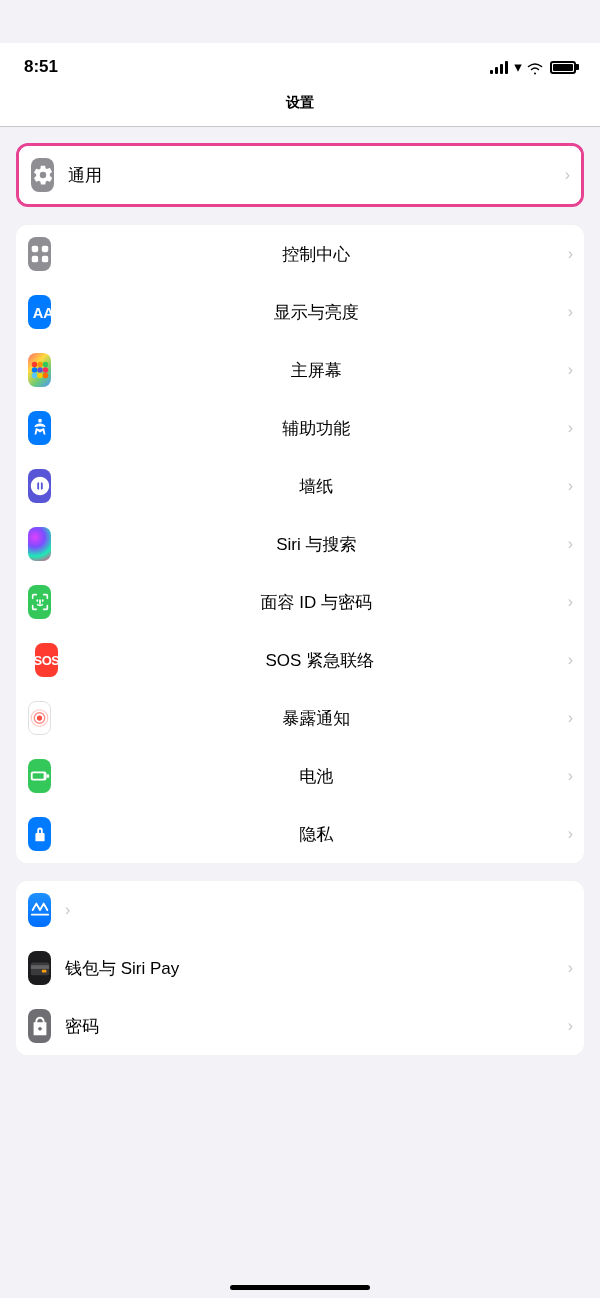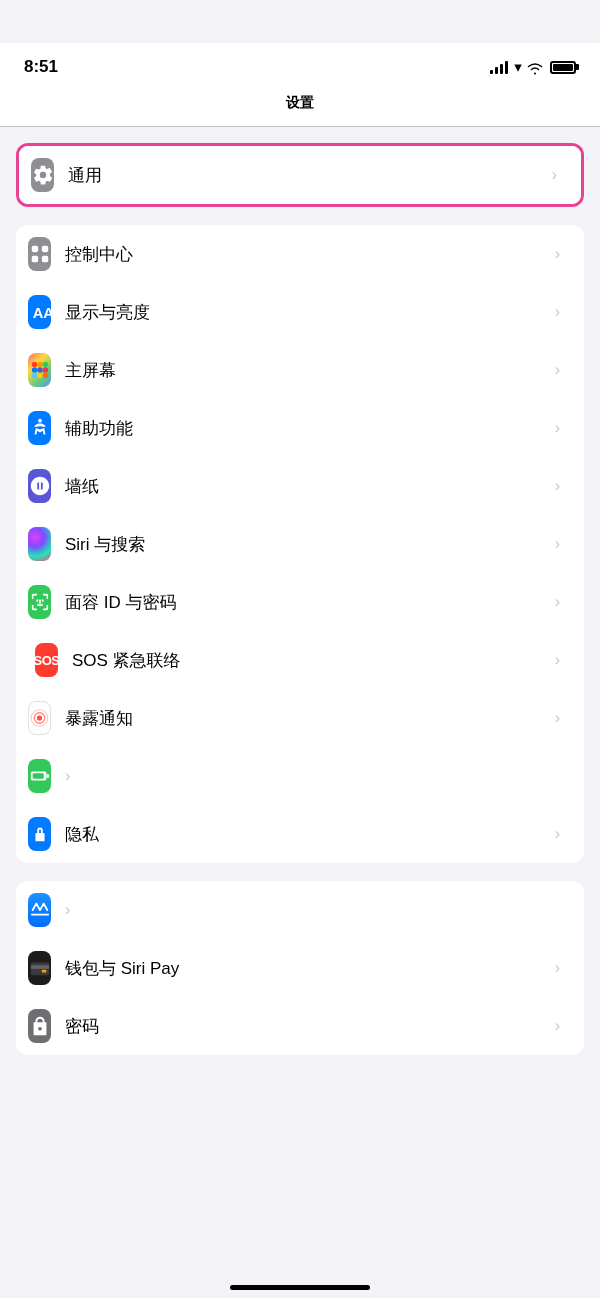--- a/index.html
+++ b/index.html
@@ -93,21 +93,21 @@
     }
 
     .settings-group.highlighted {
       border: 3px solid #e84393;
       border-radius: 12px;
     }
 
     .settings-item {
       display: flex;
       align-items: center;
-      padding: 12px 24px 12px 12px;
+      padding: 12px 11px 12px 12px;
       background: #fff;
       cursor: pointer;
       position: relative;
       min-height: 58px;
     }
 
     .settings-item:not(:last-child)::after {
       content: '';
       position: absolute;
       bottom: 0;
@@ -203,21 +203,21 @@
     <div class="item-icon icon-gray">
       <svg class="icon-svg" viewBox="0 0 24 24" fill="white">
         <path d="M12 15.5A3.5 3.5 0 0 1 8.5 12 3.5 3.5 0 0 1 12 8.5a3.5 3.5 0 0 1 3.5 3.5 3.5 3.5 0 0 1-3.5 3.5m7.43-2.92c.04-.33.07-.66.07-1s-.03-.68-.07-1l2.16-1.68c.2-.16.25-.43.12-.65l-2.04-3.54c-.13-.22-.4-.3-.63-.22l-2.55 1.02c-.53-.4-1.1-.73-1.72-.99l-.38-2.71C14.46 2.18 14.25 2 14 2h-4c-.25 0-.46.18-.49.42l-.38 2.71c-.62.26-1.19.59-1.72.99L4.96 5.1c-.23-.08-.5 0-.63.22L2.29 8.87c-.13.22-.07.49.12.65l2.16 1.68c-.04.32-.07.65-.07 1s.03.68.07 1L2.41 14.88c-.2.16-.25.43-.12.65l2.04 3.54c.13.22.4.3.63.22l2.55-1.02c.53.4 1.1.73 1.72.99l.38 2.71c.03.24.24.42.49.42h4c.25 0 .46-.18.49-.42l.38-2.71c.62-.26 1.19-.59 1.72-.99l2.55 1.02c.23.08.5 0 .63-.22l2.04-3.54c.13-.22.07-.49-.12-.65l-2.16-1.68z"></path>
       </svg>
     </div>
     <span class="item-label">通用</span>
     <span class="chevron">›</span>
   </div>
 </div>
 
-<div class="settings-group" style="margin-top:18px;">
+<div class="settings-group" style="margin-top:18px;text-align:center;">
 
   <div class="settings-item">
     <div class="item-icon" style="background:#8e8e93;">
       <svg class="icon-svg" viewBox="0 0 24 24" fill="white">
         <rect x="3" y="3" width="7" height="7" rx="2"></rect>
         <rect x="14" y="3" width="7" height="7" rx="2"></rect>
         <rect x="3" y="14" width="7" height="7" rx="2"></rect>
         <rect x="14" y="14" width="7" height="7" rx="2"></rect>
       </svg>
     </div>
@@ -322,20 +322,21 @@
   </div>
 
   <div class="settings-item">
     <div class="item-icon" style="background:#34c759;">
       <svg class="icon-svg" viewBox="0 0 24 24" fill="white">
         <rect x="2" y="7" width="17" height="10" rx="2" fill="white"></rect>
         <rect x="4" y="9" width="12" height="6" rx="1" fill="#34c759"></rect>
         <rect x="19" y="10" width="3" height="4" rx="1" fill="white"></rect>
       </svg>
     </div>
+    <span class="item-label">电池</span>
     <span class="chevron">›</span>
   </div>
 
   <div class="settings-item">
     <div class="item-icon" style="background:#007aff;">
       <svg class="icon-svg" viewBox="0 0 24 24" fill="white">
         <path d="M9 11V8a3 3 0 0 1 6 0v3h1a1 1 0 0 1 1 1v7a1 1 0 0 1-1 1H8a1 1 0 0 1-1-1v-7a1 1 0 0 1 1-1h1zm2 0h2V8a1 1 0 0 0-2 0v3z"></path>
       </svg>
     </div>
     <span class="item-label">隐私</span>

